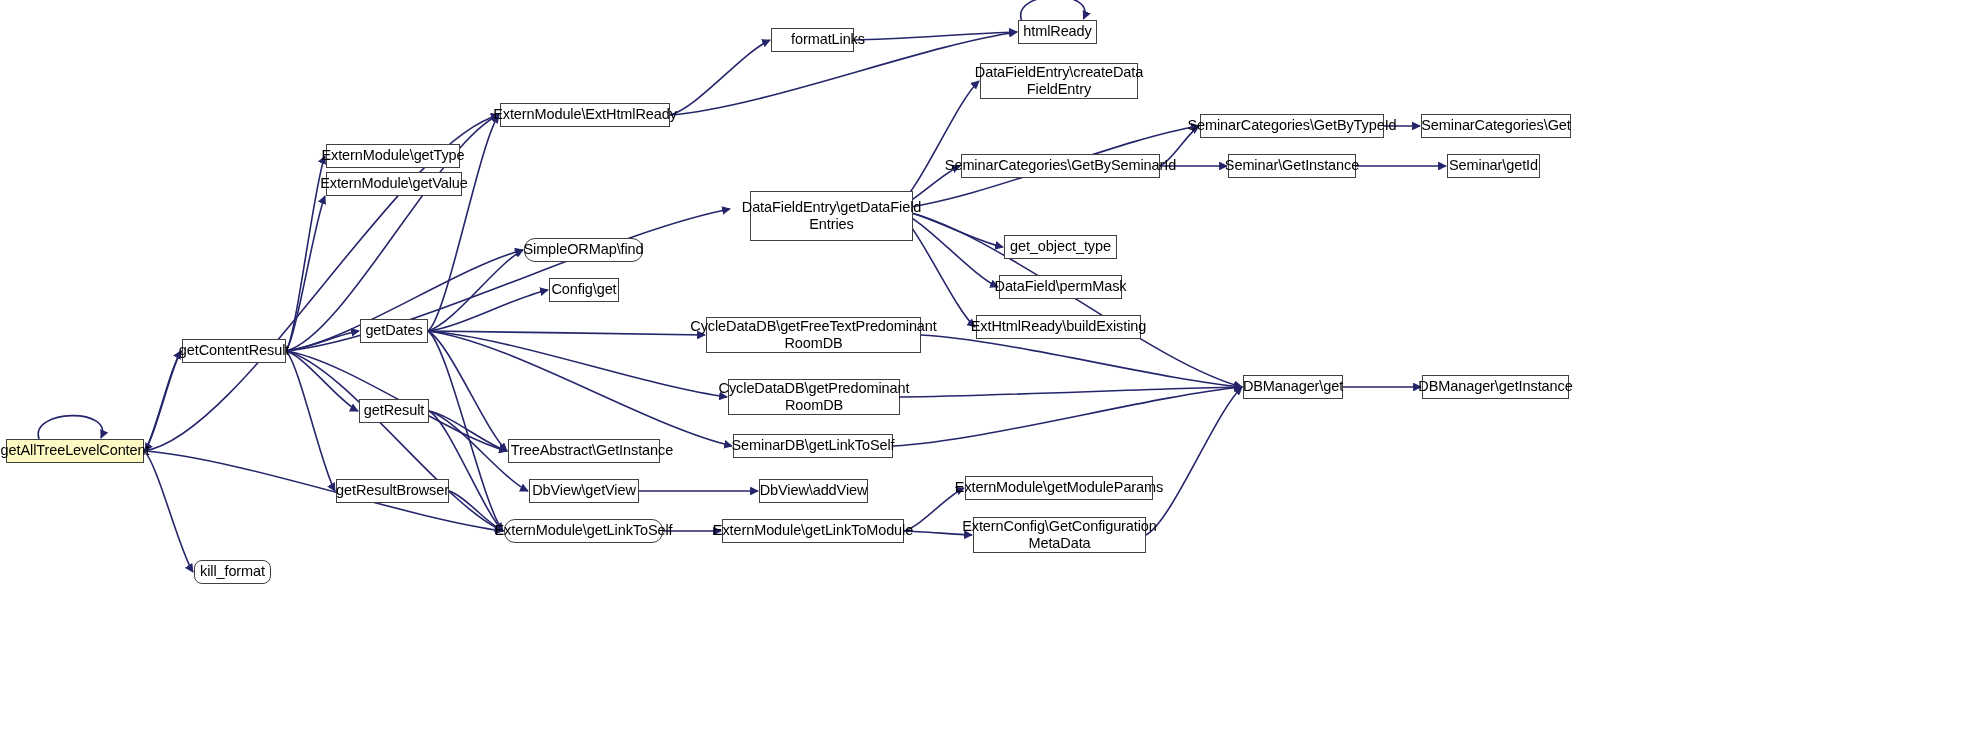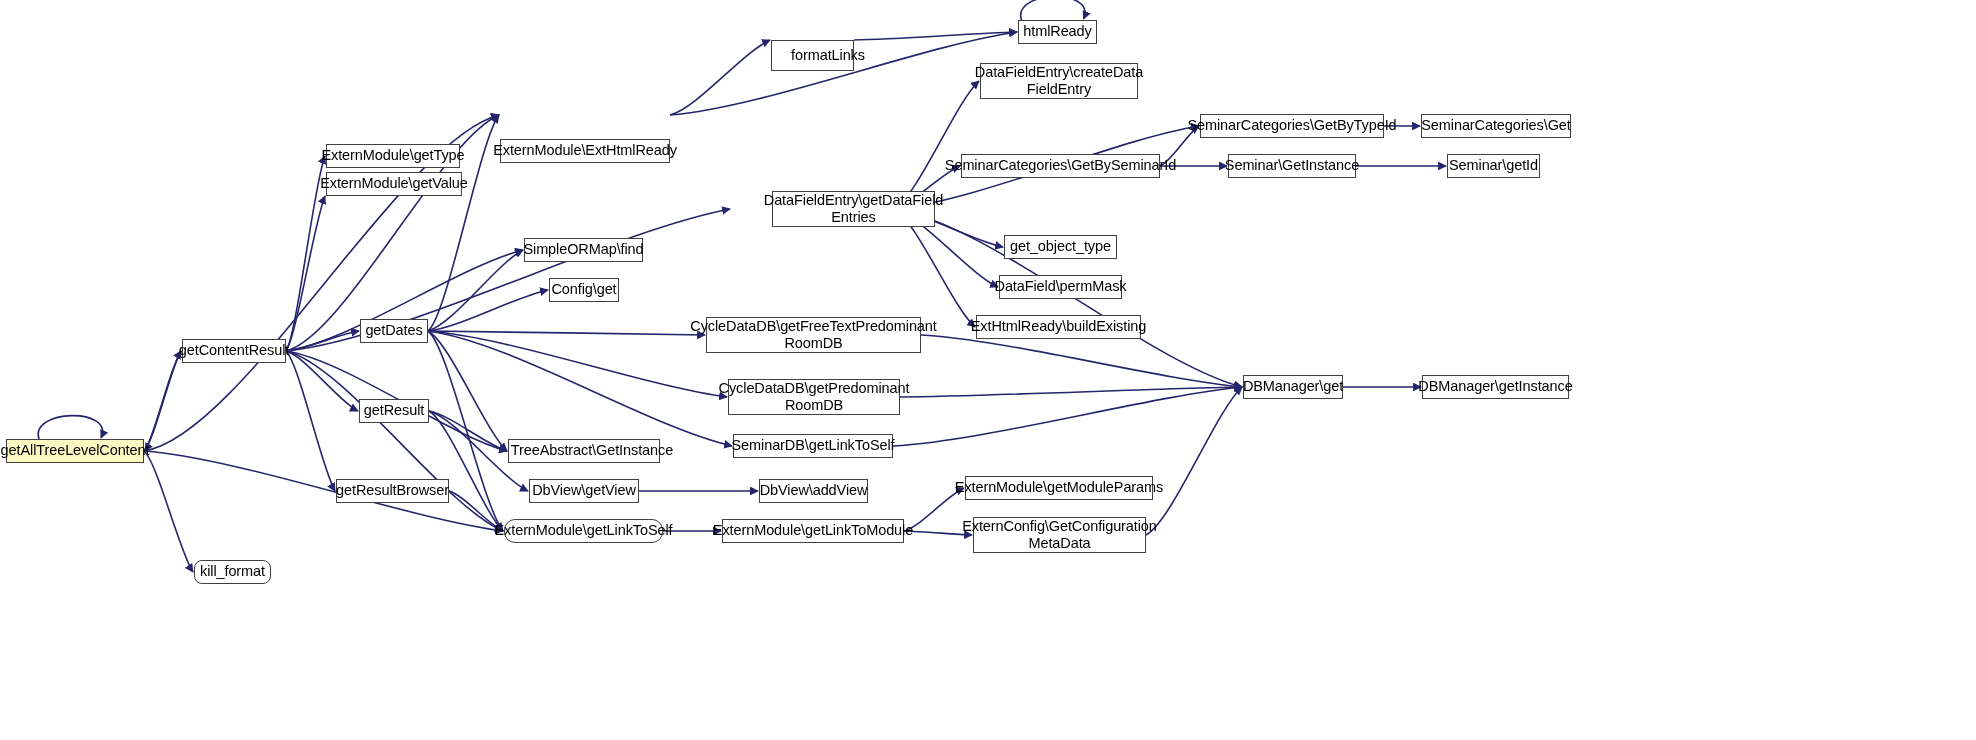--- a/index.html
+++ b/index.html
@@ -80,28 +80,28 @@
   </svg>
   <div id="node-layer">
       <div class="node root" style="left: 6px; top: 439px; width: 138px; height: 24px;"><span>getAllTreeLevelContent</span></div>
       <div class="node" style="left: 182px; top: 339px; width: 104px; height: 24px;"><span>getContentResult</span></div>
       <div class="node" style="left: 194px; top: 560px; width: 77px; height: 24px; border-radius: 8px;"><span>kill_format</span></div>
       <div class="node" style="left: 326px; top: 144px; width: 134px; height: 24px;"><span>ExternModule\getType</span></div>
       <div class="node" style="left: 326px; top: 172px; width: 136px; height: 24px;"><span>ExternModule\getValue</span></div>
       <div class="node" style="left: 360px; top: 319px; width: 68px; height: 24px;"><span>getDates</span></div>
       <div class="node" style="left: 359px; top: 399px; width: 70px; height: 24px;"><span>getResult</span></div>
       <div class="node" style="left: 336px; top: 479px; width: 113px; height: 24px;"><span>getResultBrowser</span></div>
-      <div class="node" style="left: 500px; top: 103px; width: 170px; height: 24px; margin-top: 36px;"><span>ExternModule\ExtHtmlReady</span></div>
-      <div class="node" style="left: 524px; top: 238px; width: 119px; height: 24px;"><span>SimpleORMap\find</span></div>
+      <div class="node" style="left: 500px; top: 103px; width: 170px; height: 24px;"><span>ExternModule\ExtHtmlReady</span></div>
+      <div class="node" style="left: 524px; top: 238px; width: 119px; height: 24px; border-radius: 11px;"><span>SimpleORMap\find</span></div>
       <div class="node" style="left: 549px; top: 278px; width: 70px; height: 24px;"><span>Config\get</span></div>
       <div class="node" style="left: 508px; top: 439px; width: 152px; height: 24px; padding-left: 16px;"><span>TreeAbstract\GetInstance</span></div>
       <div class="node" style="left: 529px; top: 479px; width: 110px; height: 24px;"><span>DbView\getView</span></div>
       <div class="node" style="left: 504px; top: 519px; width: 159px; height: 24px; border-radius: 11px;"><span>ExternModule\getLinkToSelf</span></div>
-      <div class="node" style="left: 771px; top: 40px; width: 83px; height: 31px; padding-left: 31px;"><span>formatLinks</span></div>
-      <div class="node" style="left: 772px; top: 191px; width: 163px; height: 36px;"><span>DataFieldEntry\getDataField
+      <div class="node" style="left: 771px; top: 28px; width: 83px; height: 24px; padding-left: 31px;"><span>formatLinks</span></div>
+      <div class="node" style="left: 750px; top: 191px; width: 163px; height: 50px;"><span>DataFieldEntry\getDataField
 Entries</span></div>
       <div class="node" style="left: 706px; top: 317px; width: 215px; height: 36px;"><span>CycleDataDB\getFreeTextPredominant
 RoomDB</span></div>
       <div class="node" style="left: 728px; top: 379px; width: 172px; height: 36px;"><span>CycleDataDB\getPredominant
 RoomDB</span></div>
       <div class="node" style="left: 733px; top: 434px; width: 160px; height: 24px;"><span>SeminarDB\getLinkToSelf</span></div>
       <div class="node" style="left: 759px; top: 479px; width: 109px; height: 24px;"><span>DbView\addView</span></div>
       <div class="node" style="left: 722px; top: 519px; width: 182px; height: 24px; align-items: center;"><span>ExternModule\getLinkToModule</span></div>
       <div class="node" style="left: 1018px; top: 20px; width: 79px; height: 24px;"><span>htmlReady</span></div>
       <div class="node" style="left: 980px; top: 63px; width: 158px; height: 36px;"><span>DataFieldEntry\createData

